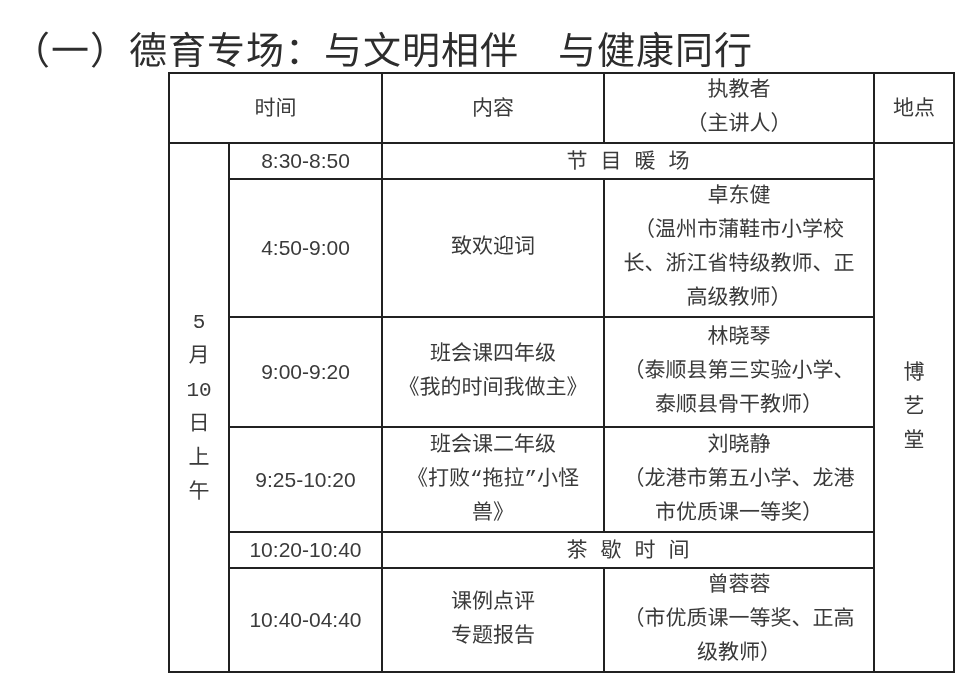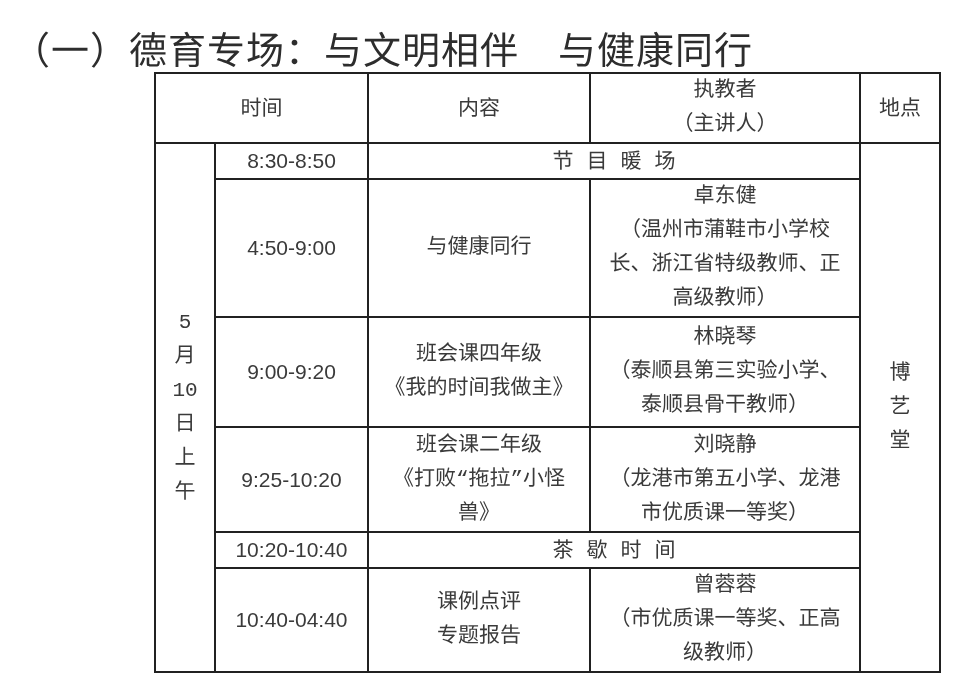--- a/index.html
+++ b/index.html
@@ -18,21 +18,21 @@
     top: 13px;
     margin: 7px;
     font-size: 38px;
     font-weight: 400;
     letter-spacing: 1px;
     color: #2d2d2d;
     white-space: nowrap;
   }
   table.schedule {
     position: absolute;
-    left: 154px;
+    left: 168px;
     top: 72px;
     border-collapse: collapse;
     table-layout: fixed;
   }
   table.schedule th,
   table.schedule td {
     border: 2px solid #212121;
     text-align: center;
     vertical-align: middle;
     padding: 0;
@@ -86,21 +86,21 @@
 午</td>
       <td class="time">8:30-8:50</td>
       <td class="spread" colspan="2">节目暖场</td>
       <td class="pre loc-cell" rowspan="6">博
 艺
 堂</td>
     </tr>
 
     <tr style="height:135px">
       <td class="time">4:50-9:00</td>
-      <td class="pre">与健康同行</td>
+      <td class="pre">致欢迎词</td>
       <td class="pre">卓东健
 （温州市蒲鞋市小学校
 长、浙江省特级教师、正
 高级教师）</td>
     </tr>
 
     <tr style="height:110px">
       <td class="time">9:00-9:20</td>
       <td class="pre">班会课四年级
 《我的时间我做主》</td>

